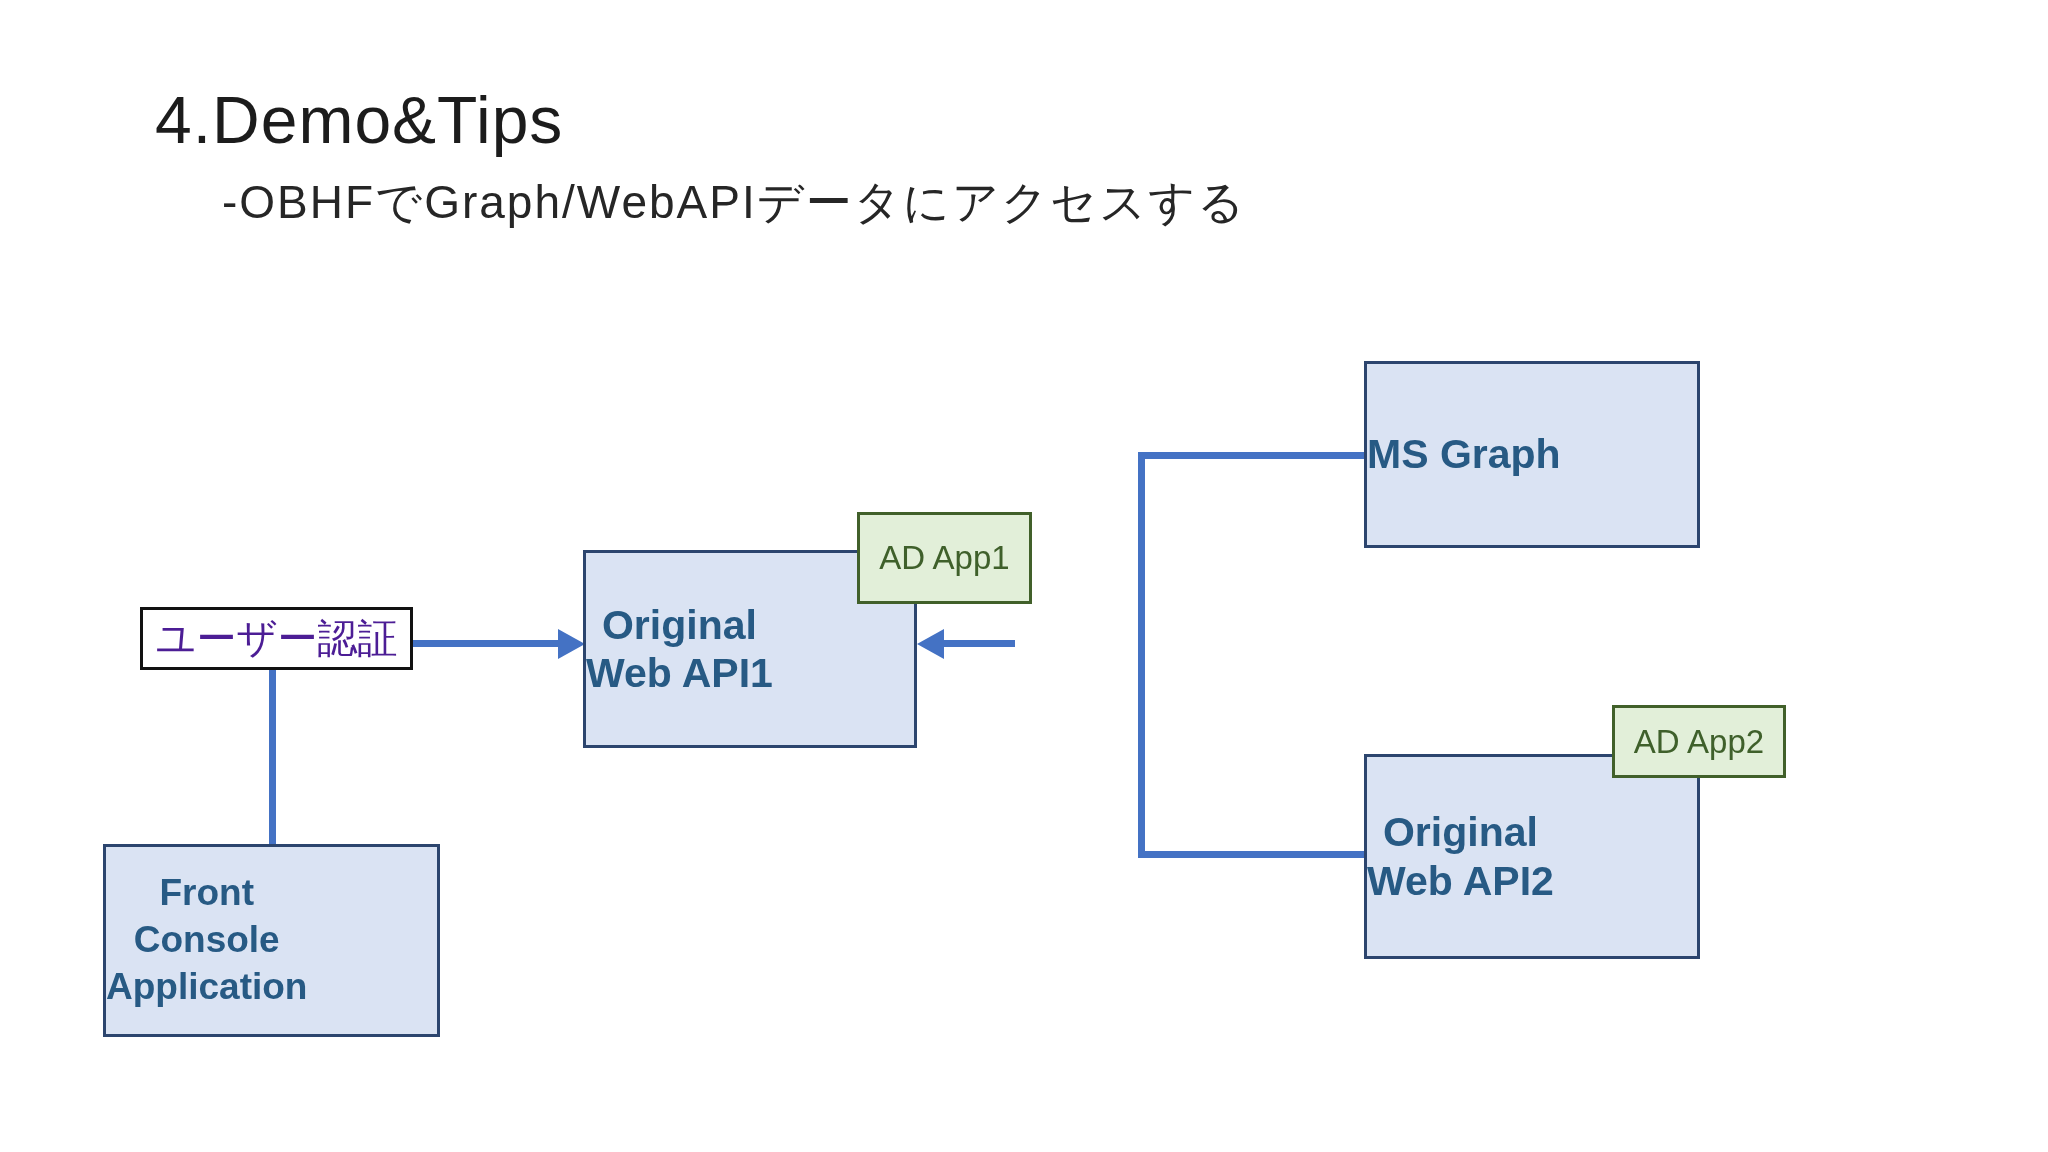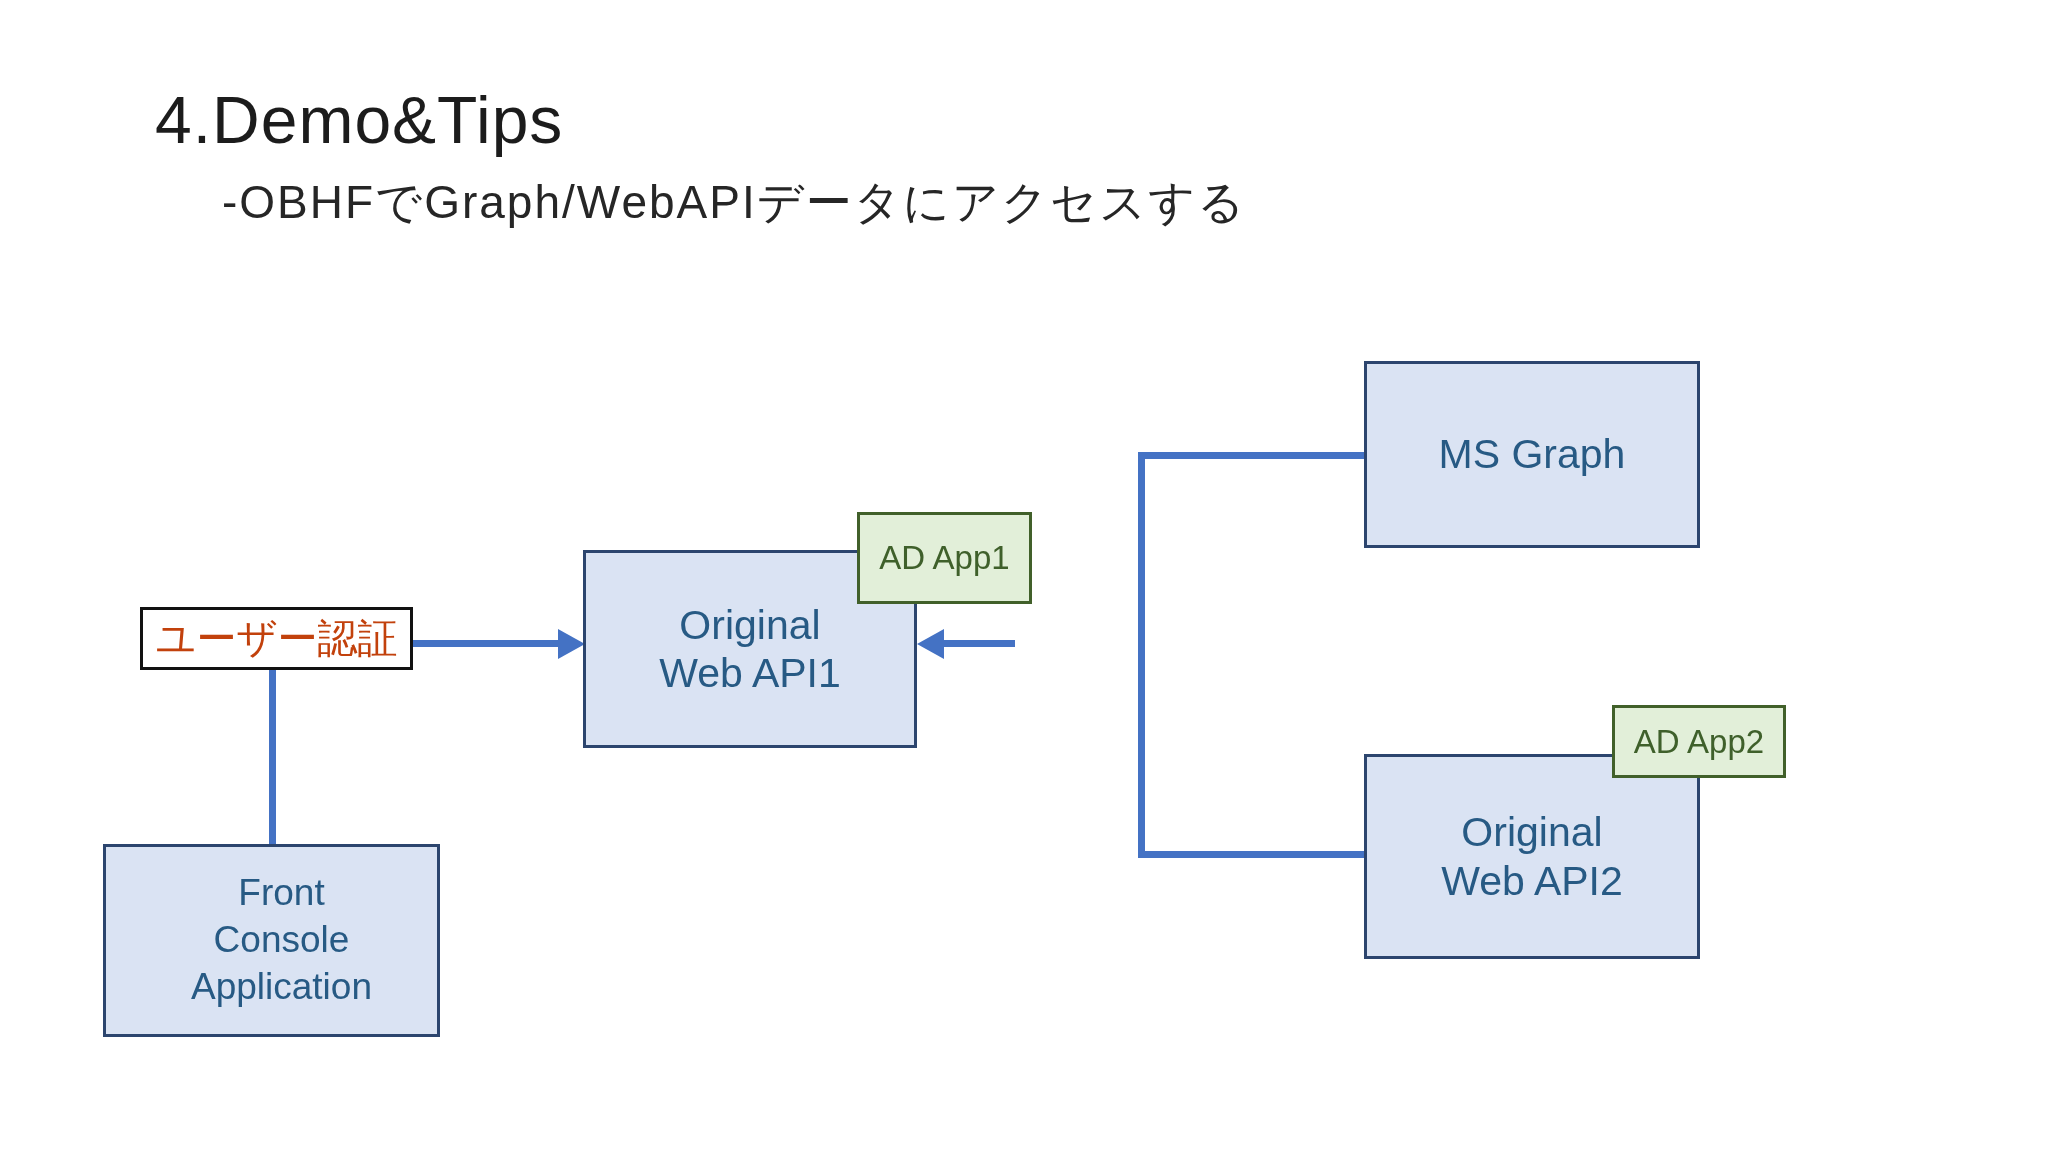--- a/index.html
+++ b/index.html
@@ -11,35 +11,35 @@
     position:absolute; left:155px; top:82px;
     font-size:66px; font-weight:300; color:#1c1c1c; letter-spacing:1px;
   }
   .subtitle {
     position:absolute; left:222px; top:172px;
     font-size:46px; font-weight:300; color:#262626; letter-spacing:2px;
   }
   .node {
     position:absolute; box-sizing:border-box;
     background:#dae3f3; border:3px solid #2c456e;
-    display:flex; align-items:center; justify-content:center; text-align:center;
-    color:#275a84; font-size:41px; line-height:1.18; white-space:pre-line; z-index:2;
+    display:flex; align-items:center; text-align:center;
+    color:#275a84; font-size:41px; line-height:1.18; white-space:pre-line; z-index:2;font-weight:bold;
   }
-  .node.small { font-size:37px; line-height:1.27;padding-left:20px; }
+  .node.small { font-size:37px; line-height:1.27; }
   .tag {
     position:absolute; box-sizing:border-box;
     background:#e2efd9; border:3px solid #41602a;
     display:flex; align-items:center; justify-content:center; text-align:center;
     color:#3f602b; font-size:33px; z-index:3; white-space:nowrap;
   }
   .plain {
     position:absolute; box-sizing:border-box;
     background:#ffffff; border:3px solid #111111;
     display:flex; align-items:center; justify-content:center; text-align:center;
-    color:#c2410c; font-size:40px; z-index:2; white-space:nowrap;
+    color:#4c1d95; font-size:40px; z-index:2; white-space:nowrap;
   }
   .line { position:absolute; background:#4472c4; z-index:1; }
   .arrowhead { position:absolute; width:0; height:0; z-index:1; }
   .arrowhead.right { border-top:15px solid transparent; border-bottom:15px solid transparent; border-left:27px solid #4472c4; }
   .arrowhead.left  { border-top:15px solid transparent; border-bottom:15px solid transparent; border-right:27px solid #4472c4; }
 
   
   #n-front   { left:103px;  top:844px; width:337px; height:193px; }
   #n-auth    { left:140px;  top:607px; width:273px; height:63px;  }
   #n-api1    { left:583px;  top:550px; width:334px; height:198px; }

